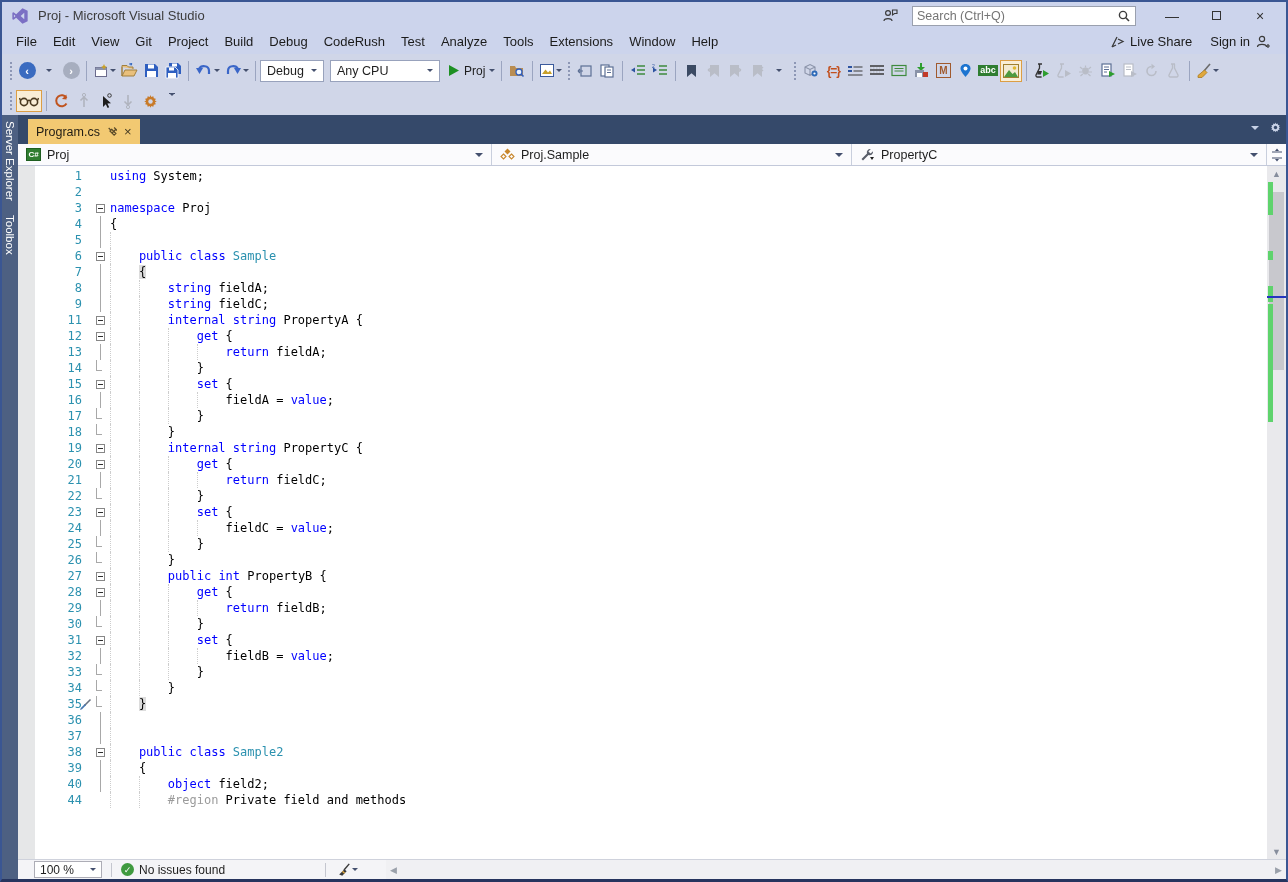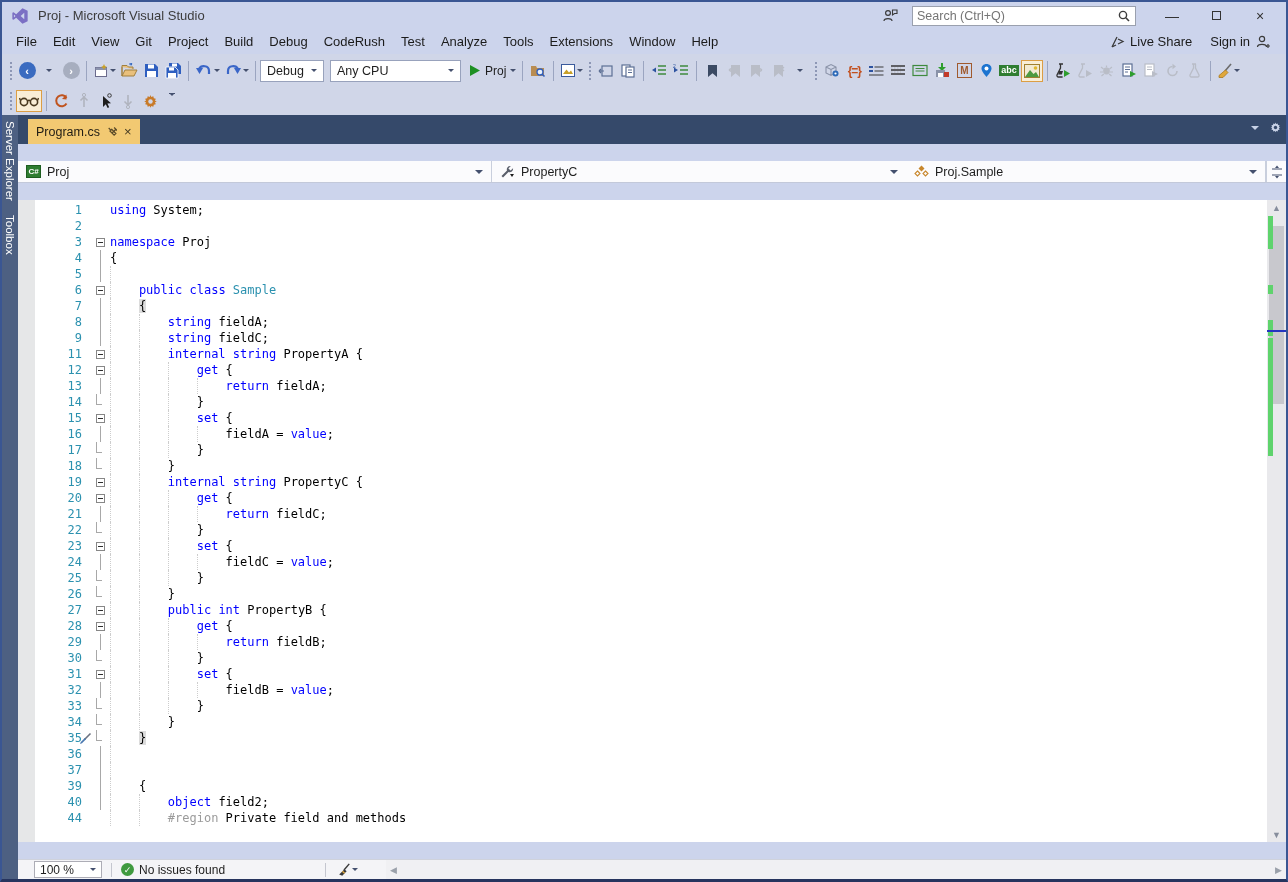--- a/index.html
+++ b/index.html
@@ -41,21 +41,21 @@
   .hlbox { border:1px solid #dc9e44; background:#f9eed6; display:flex; align-items:center; justify-content:center; }
   .abcbadge { background:#2f7d31; color:#fff; font-size:9px; font-weight:bold; padding:1px 2px; line-height:1.1; }
   .mbadge { border:1px solid #a05a2e; color:#a05a2e; font-size:10px; font-weight:bold; width:15px; height:15px; display:flex; align-items:center; justify-content:center; }
   .braceicon { color:#c2501e; font-weight:bold; font-size:12px; letter-spacing:-1px; }
 
   
   .body { flex:1; display:flex; min-height:0; }
   .sidestrip { width:16px; background:#4d6082; display:flex; flex-direction:column; align-items:center; gap:14px; padding-top:6px; flex:0 0 auto; }
   .vtab { writing-mode:vertical-rl; color:#fff; font-size:11.5px; white-space:nowrap; }
 
-  .main { flex:1; display:flex; flex-direction:column; min-width:0;gap:17px; }
+  .main { flex:1; display:flex; flex-direction:column; min-width:0; }
 
   
   .tabwell { height:29px; background:#35496a; display:flex; align-items:flex-end; padding-left:10px; flex:0 0 auto; position:relative; }
   .doctab { height:25px; background:#f2c972; display:flex; align-items:center; gap:7px; padding:0 8px; font-size:12.5px; color:#201c14; }
   .tab-x { font-size:13px; color:#453a22; line-height:1; }
   .well-icons { position:absolute; right:4px; top:6px; display:flex; gap:10px; align-items:center; color:#c7d1e6; }
   .well-icons .car { border-top-color:#c7d1e6; }
 
   
   .navbar { height:22px; background:#fbfbfd; border-bottom:1px solid #c3c9da; display:flex; flex:0 0 auto; }
@@ -224,21 +224,21 @@
           <path d="M14 6 C12 2 4 2 4 8 L4 11" fill="none" stroke="#3a66c8" stroke-width="2.2"></path>
           <path d="M17 5 L10 5 L13.5 11 Z" fill="#3a66c8"></path>
         </svg>
         <span class="car sm"></span>
       </span>
     <span class="tsep"></span>
     <div class="combo" style="width:64px">
         <span>Debug</span>
         <span class="car sm"></span>
       </div>
-    <div class="combo" style="width:131px; margin-left:6px">
+    <div class="combo" style="width:110px; margin-left:6px">
         <span>Any CPU</span>
         <span class="car sm"></span>
       </div>
     <span class="tbtn" style="margin-left:6px">
       <svg width="12" height="13" viewBox="0 0 12 13">
           <path d="M1 1 L11 6.5 L1 12 Z" fill="#1d9023"></path>
         </svg>
       <span style="margin:0 3px">Proj</span>
       <span class="car sm"></span>
       </span>
@@ -494,35 +494,35 @@
             </svg>
         </div>
       </div>
 
       <div class="navbar">
         <div class="navcombo nc1">
           <span class="csbadge">C#</span>
           <span>Proj</span>
           <span class="car"></span>
         </div>
-        <div class="navcombo nc3" style="border-right:none">
-          <svg width="15" height="13" viewBox="0 0 15 13">
-              <path d="M10.8 1 A3.4 3.4 0 0 0 7 5.5 L1.5 11 L3 12.5 L8.5 7 A3.4 3.4 0 0 0 13 3.2 L10.6 5.6 L8.4 3.4 Z" fill="#5a5f6b"></path>
-              <path d="M10 9 h4 l-2 3 Z" fill="#1e1e1e"></path>
-            </svg>
-          <span>PropertyC</span>
-          <span class="car"></span>
-        </div>
         <div class="navcombo nc2">
           <svg width="15" height="13" viewBox="0 0 15 13">
               <path d="M7.5 0.5 L10.5 3.5 L7.5 6.5 L4.5 3.5 Z" fill="#c8872c"></path>
               <path d="M3.5 6 L6 8.5 L3.5 11 L1 8.5 Z" fill="none" stroke="#c8872c" stroke-width="1.1"></path>
               <path d="M11.5 6 L14 8.5 L11.5 11 L9 8.5 Z" fill="none" stroke="#c8872c" stroke-width="1.1"></path>
             </svg>
           <span>Proj.Sample</span>
+          <span class="car"></span>
+        </div>
+        <div class="navcombo nc3" style="border-right:none">
+          <svg width="15" height="13" viewBox="0 0 15 13">
+              <path d="M10.8 1 A3.4 3.4 0 0 0 7 5.5 L1.5 11 L3 12.5 L8.5 7 A3.4 3.4 0 0 0 13 3.2 L10.6 5.6 L8.4 3.4 Z" fill="#5a5f6b"></path>
+              <path d="M10 9 h4 l-2 3 Z" fill="#1e1e1e"></path>
+            </svg>
+          <span>PropertyC</span>
           <span class="car"></span>
         </div>
         <div class="splitbtn">
           <svg width="12" height="14" viewBox="0 0 12 14">
               <path d="M1 4 h10 M1 10 h10" stroke="#44506e" stroke-width="1.2"></path>
               <path d="M6 0.5 L8 3 L4 3 Z M6 13.5 L8 11 L4 11 Z" fill="#44506e"></path>
             </svg>
         </div>
       </div>
 
@@ -561,20 +561,21 @@
             <div class="cl"><span class="ln">31</span><span class="fm"><span class="fbox"></span></span><span class="ct"><span class="gd" style="left: 0ch;"></span><span class="gd" style="left: 4ch;"></span><span class="gd" style="left: 8ch;"></span><span style="padding-left: 12ch; display: inline-block;"><span class="tk-k">set</span><span class="tk-p"> {</span></span></span></div>
             <div class="cl"><span class="ln">32</span><span class="fm"><span class="fline"></span></span><span class="ct"><span class="gd" style="left: 0ch;"></span><span class="gd" style="left: 4ch;"></span><span class="gd" style="left: 8ch;"></span><span class="gd" style="left: 12ch;"></span><span style="padding-left: 16ch; display: inline-block;"><span class="tk-p">fieldB = </span><span class="tk-k">value</span><span class="tk-p">;</span></span></span></div>
             <div class="cl"><span class="ln">33</span><span class="fm"><span class="fend"></span></span><span class="ct"><span class="gd" style="left: 0ch;"></span><span class="gd" style="left: 4ch;"></span><span class="gd" style="left: 8ch;"></span><span style="padding-left: 12ch; display: inline-block;"><span class="tk-p">}</span></span></span></div>
             <div class="cl"><span class="ln">34</span><span class="fm"><span class="fend"></span></span><span class="ct"><span class="gd" style="left: 0ch;"></span><span class="gd" style="left: 4ch;"></span><span style="padding-left: 8ch; display: inline-block;"><span class="tk-p">}</span></span></span></div>
             <div class="cl"><span class="ln">35</span><span class="mk35"><svg width="13" height="13" viewBox="0 0 13 13">
                   <path d="M11.5 1.5 L5.5 7.5" stroke="#6b7280" stroke-width="1.6"></path>
                   <path d="M5.8 6 L7 7.2 L3 11.2 L1 12 L1.8 10 Z" fill="#4a78b0"></path>
                 </svg></span><span class="fm"><span class="fend"></span></span><span class="ct"><span class="gd" style="left: 0ch;"></span><span style="padding-left: 4ch; display: inline-block;"><span class="tk-hl">}</span></span></span></div>
             <div class="cl"><span class="ln">36</span><span class="fm"><span class="fline"></span></span><span class="ct"><span class="gd" style="left: 0ch;"></span><span style="padding-left: 0ch; display: inline-block;"></span></span></div>
             <div class="cl"><span class="ln">37</span><span class="fm"><span class="fline"></span></span><span class="ct"><span class="gd" style="left: 0ch;"></span><span style="padding-left: 0ch; display: inline-block;"></span></span></div>
+            <div class="cl"><span class="ln">38</span><span class="fm"><span class="fbox"></span></span><span class="ct"><span class="gd" style="left: 0ch;"></span><span style="padding-left: 4ch; display: inline-block;"><span class="tk-k">public</span><span class="tk-p"> </span><span class="tk-k">class</span><span class="tk-p"> </span><span class="tk-c">Sample2</span></span></span></div>
             <div class="cl"><span class="ln">39</span><span class="fm"><span class="fline"></span></span><span class="ct"><span class="gd" style="left: 0ch;"></span><span style="padding-left: 4ch; display: inline-block;"><span class="tk-p">{</span></span></span></div>
             <div class="cl"><span class="ln">40</span><span class="fm"><span class="fline"></span></span><span class="ct"><span class="gd" style="left: 0ch;"></span><span class="gd" style="left: 4ch;"></span><span style="padding-left: 8ch; display: inline-block;"><span class="tk-k">object</span><span class="tk-p"> field2;</span></span></span></div>
             <div class="cl"><span class="ln">44</span><span class="fm"></span><span class="ct"><span class="gd" style="left: 0ch;"></span><span class="gd" style="left: 4ch;"></span><span style="padding-left: 8ch; display: inline-block;"><span class="tk-d">#region</span><span class="tk-p"> Private field and methods</span></span></span></div>
           </div>
 
         <div class="vscroll">
           <span class="vs-arrow" style="top:0">▲</span>
           <span class="vs-thumb" style="top:26px; height:178px"></span>
           <span class="vs-mark" style="top:16px; height:33px"></span>
           <span class="vs-mark" style="top:85px; height:9px"></span>

